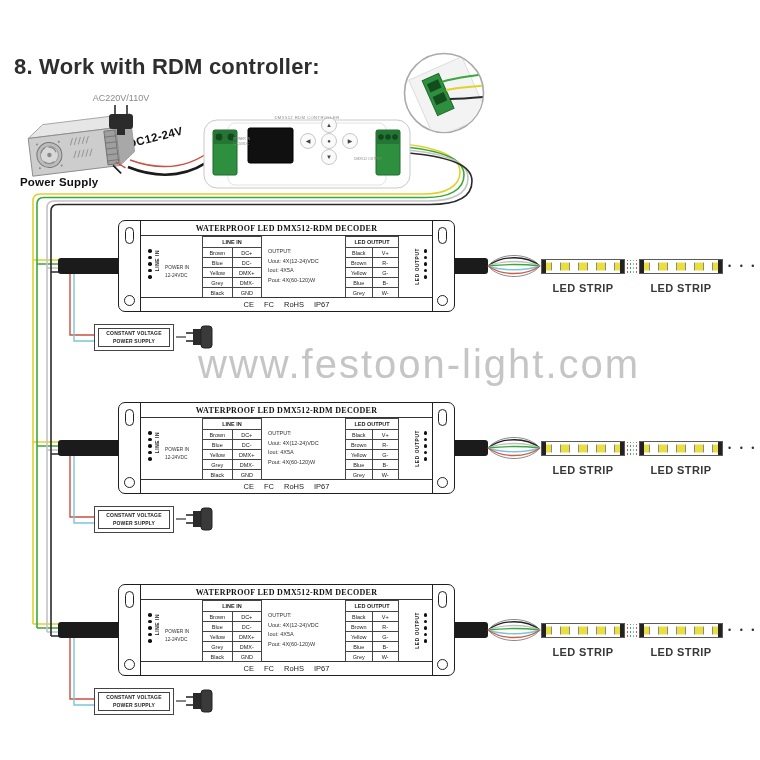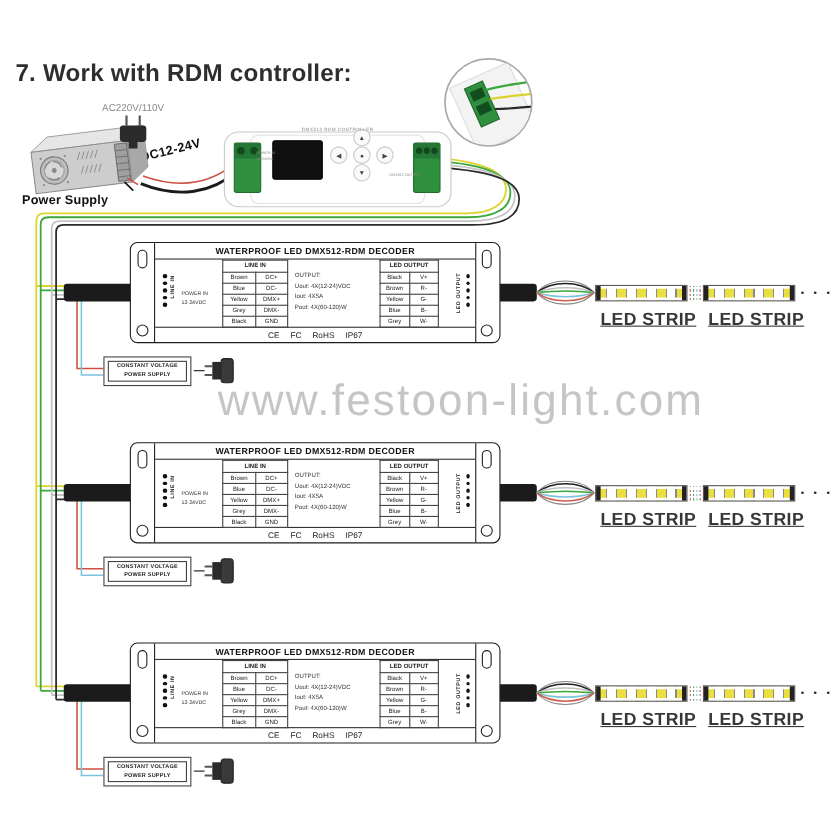--- a/index.html
+++ b/index.html
@@ -28,21 +28,21 @@
            border:1.5px solid #1e1e1e;border-radius:7px;box-sizing:border-box;}
   .flange{position:absolute;top:0;bottom:0;width:22px;}
   .fl-l{left:0;} .fl-r{right:0;}
   .flange .slot{position:absolute;left:6px;top:6px;width:7px;height:15px;border:1.2px solid #222;
                 border-radius:5px;background:#fff;}
   .flange .screw{position:absolute;left:5px;bottom:5px;width:9px;height:9px;border:1.2px solid #222;
                  border-radius:50%;background:#fff;}
   .dec-panel{position:absolute;left:21px;right:21px;top:0;bottom:0;
              border-left:1.5px solid #222;border-right:1.5px solid #222;}
   .dec-title{height:14px;line-height:15px;text-align:center;font-size:8px;font-weight:bold;
-             color:#111;letter-spacing:.3px;border-bottom:1px solid #333;}
+             color:#111;letter-spacing:.3px;border-bottom:1px solid #333;font-family:Liberation Serif, serif;}
   .dec-body{position:relative;height:61px;}
   .zone-left{position:absolute;left:0;top:0;width:61px;height:61px;}
   .zone-right{position:absolute;right:0;top:0;width:36px;height:61px;}
   .dotcol{position:absolute;display:flex;flex-direction:column;gap:3px;}
   .dotcol i{width:3.5px;height:3.5px;border-radius:50%;background:#111;}
   .zone-left .dotcol{left:7px;top:13px;}
   .zone-right .dotcol{right:5px;top:13px;}
   .vtext{position:absolute;writing-mode:vertical-rl;transform:rotate(180deg);
          font-size:4.8px;font-weight:bold;color:#222;letter-spacing:.6px;}
   .zone-left .vtext{left:14px;top:14px;}
@@ -73,22 +73,22 @@
          box-shadow:inset 0 2.5px 0 #fff,inset 0 -2.5px 0 #fff;}
   .strip::before,.strip::after{content:"";position:absolute;top:0;bottom:0;width:4px;background:#222;}
   .strip::before{left:0;} .strip::after{right:0;}
   .strip-1{left:541px;} .strip-2{left:639px;}
   .strip-join{position:absolute;left:626px;top:40px;width:12px;height:13px;background:
       repeating-linear-gradient(0deg,#d85a4a 0 2px,transparent 2px 4px) 1px 0/1.2px 100% no-repeat,
       repeating-linear-gradient(0deg,#4aa84a 0 2px,transparent 2px 4px) 4px 0/1.2px 100% no-repeat,
       repeating-linear-gradient(0deg,#6ec4e0 0 2px,transparent 2px 4px) 7px 0/1.2px 100% no-repeat,
       repeating-linear-gradient(0deg,#d85a4a 0 2px,transparent 2px 4px) 10px 0/1.2px 100% no-repeat;}
   .strip-dots{position:absolute;left:728px;top:41px;font-size:9px;letter-spacing:3px;color:#333;}
-  .strip-label{position:absolute;top:62px;width:100px;text-align:right;font-size:16px;
-               font-weight:bold;color:#383838;letter-spacing:.4px;text-decoration:underline;}
+  .strip-label{position:absolute;top:62px;width:100px;text-align:center;font-size:11px;
+               font-weight:bold;color:#383838;letter-spacing:.4px;}
   .lbl-1{left:533px;} .lbl-2{left:631px;}
 
   
   .cv-box{position:absolute;left:94px;top:104px;width:80px;height:27px;border:1.2px solid #444;
           background:#fff;box-sizing:border-box;}
   .cv-inner{position:absolute;left:3px;right:3px;top:3px;bottom:3px;border:1px solid #444;
             display:flex;flex-direction:column;justify-content:center;text-align:center;
             font-size:5px;font-weight:bold;color:#222;line-height:1.5;letter-spacing:.2px;}
   .row-wires,.fan,.cv-plug{position:absolute;}
   .row-wires{left:0;top:0;}
@@ -198,21 +198,21 @@
       <rect x="28" y="22" width="18" height="38" fill="#2e8f3e" stroke="#1f6b2d"></rect>
       <rect x="31" y="27" width="12" height="9" fill="#124d1e"></rect>
       <rect x="31" y="41" width="12" height="9" fill="#124d1e"></rect>
       <path d="M46,31 C62,33 74,38 92,42" stroke="#3aa83a" stroke-width="2" fill="none"></path>
       <path d="M46,40 C62,44 74,49 92,54" stroke="#ddd32a" stroke-width="2" fill="none"></path>
       <path d="M46,50 C60,56 72,60 90,66" stroke="#2a2a2a" stroke-width="2" fill="none"></path>
     </g>
   </g>
 </svg>
 
-<div class="abs" id="page-title">7. Work with RDM controller:</div>
+<div class="abs" id="page-title">8. Work with RDM controller:</div>
 <div class="abs" id="watermark">www.festoon-light.com</div>
 
 <div class="row" style="top:220px;z-index:5;">
   <svg class="row-wires" width="200" height="140" viewBox="0 0 200 140" fill="none">
     <path d="M70,52 L70,115 L94,115" stroke="#cd4f3f" stroke-width="1.4"></path>
     <path d="M74,52 L74,121 L94,121" stroke="#7cc4dc" stroke-width="1.4"></path>
   </svg>
 
   <div class="cable cable-left"></div>
   <div class="cable cable-right"></div>

